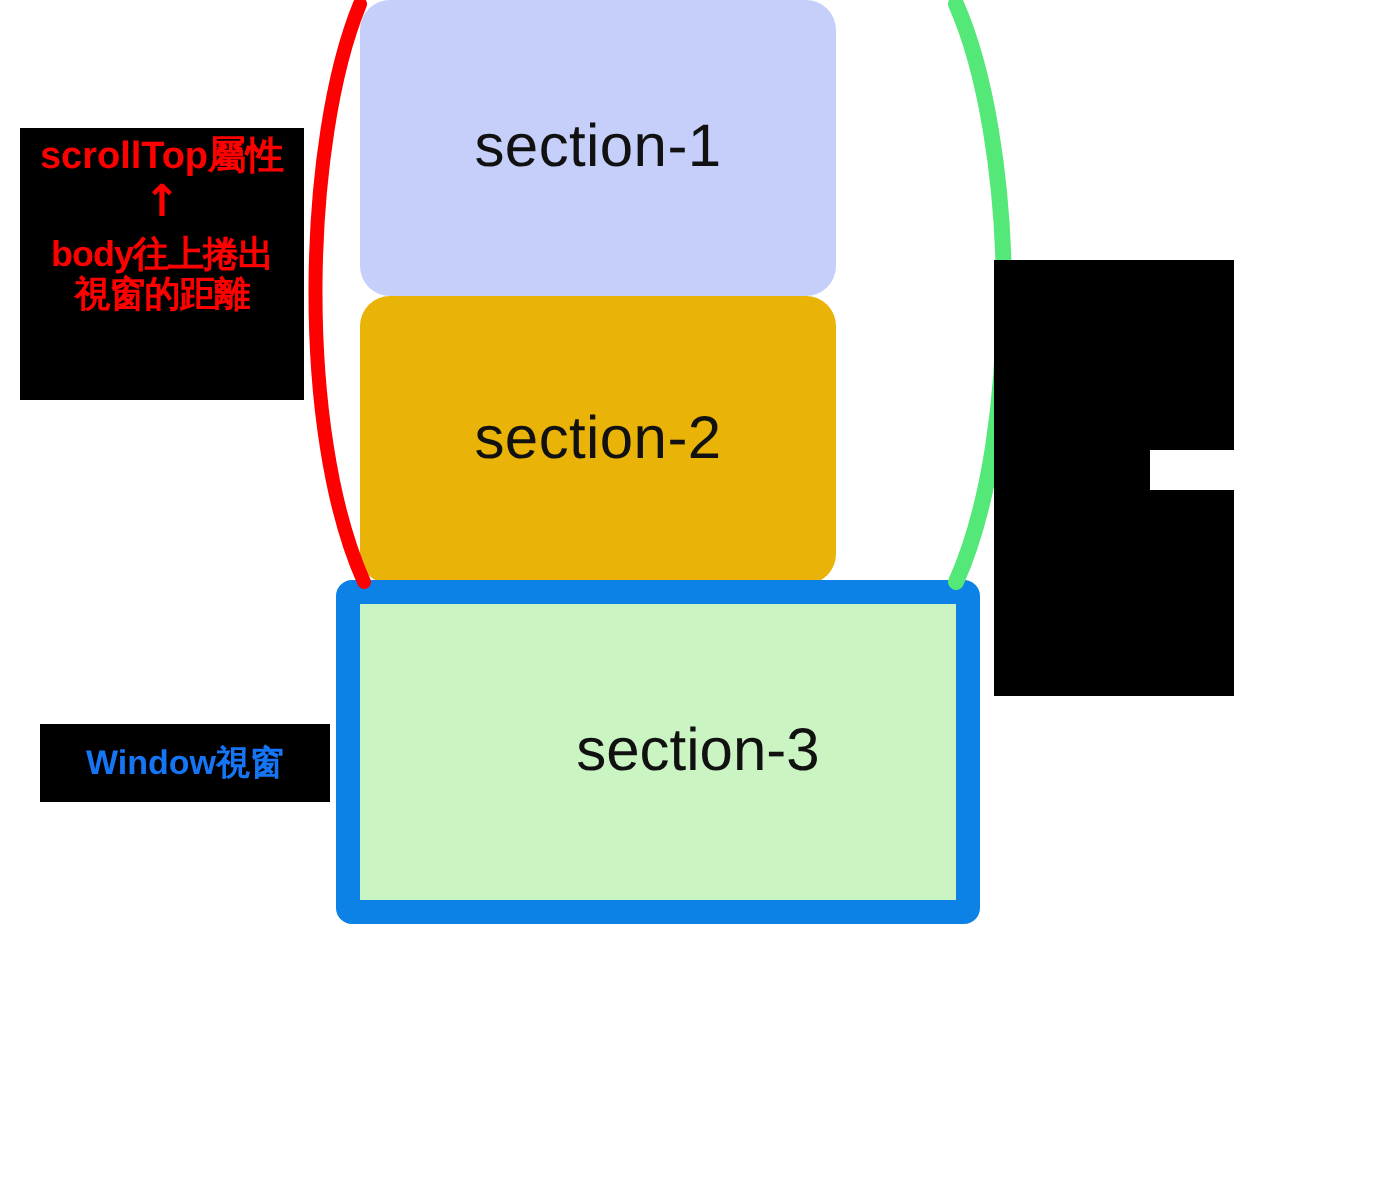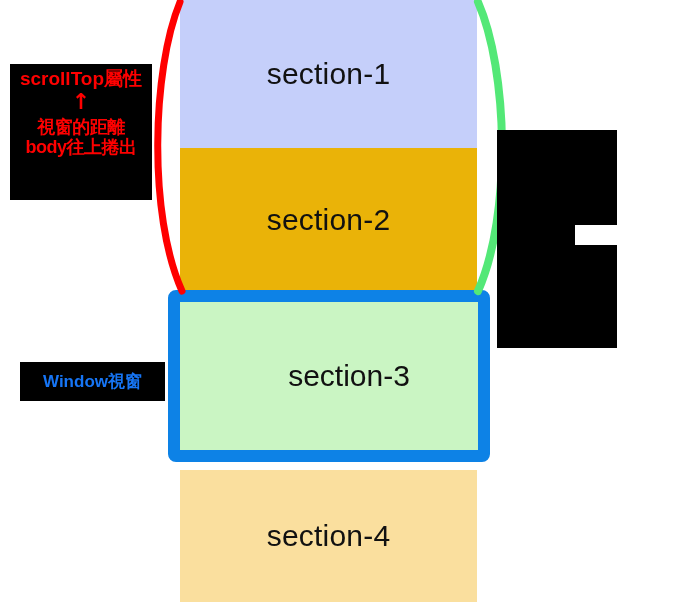--- a/index.html
+++ b/index.html
@@ -8,27 +8,28 @@
     background:#ffffff;
     font-family:"Liberation Sans","DejaVu Sans",sans-serif;
     overflow:hidden;
     position:relative;
   }
   #stage{position:absolute;left:0;top:0;width:700px;height:602px;}
 
   
   .section{
     position:absolute;
-    left:180px;width:297px;
+    left:180px;width:238px;
     display:flex;align-items:center;justify-content:center;
     color:#111111;
     font-size:30px;
     font-weight:400;
     letter-spacing:0.2px;
     box-sizing:border-box;
+    border-radius:15px;
   }
   #sec1{top:0px;height:148px;}
   #sec2{top:148px;height:144px;}
   #sec3wrap{
     position:absolute;
     left:168px;top:290px;width:322px;height:172px;
     border:12px solid #0d82e6;
     border-radius:8px;
     box-sizing:border-box;
     background:transparent;
@@ -104,40 +105,37 @@
 <div id="stage">
 
   <div class="section" id="sec1" style="background: rgb(197, 207, 250);">
     <span>section-1</span>
   </div>
 
   <div class="section" id="sec2" style="background: #eab308;">
     <span>section-2</span>
   </div>
 
-  <div class="section" id="sec4" style="background: rgb(250, 223, 158);">
-    <span>section-4</span>
-  </div>
 
   <div id="sec3wrap" style="border-color: rgb(13, 130, 230);">
     <div id="sec3" style="background: rgb(202, 245, 195);">
       <span>section-3</span>
     </div>
   </div>
 
   <svg id="braces" viewBox="0 0 700 602">
     <path d="M 180 2 C 152 70, 148 215, 182 291" fill="none" stroke="#ff0000" stroke-width="7" stroke-linecap="round"></path>
     <path d="M 478 2 C 508 70, 512 215, 478 291" fill="none" stroke="#53e877" stroke-width="8" stroke-linecap="round"></path>
   </svg>
 
   <div class="callout" id="callout-scrolltop" style="color: rgb(255, 0, 0);">
     <span class="ln">scrollTop屬性</span>
     <span class="arrow-up">↑</span>
+    <span class="ln tight">body往上捲出</span>
     <span class="ln tight">視窗的距離</span>
-    <span class="ln tight">body往上捲出</span>
   </div>
 
   <div class="callout" id="callout-window" style="color: rgb(22, 117, 245);">
     <span>Window視窗</span>
   </div>
 
   <div class="callout" id="callout-scrollheight">
     <span id="scrollheight-label">Scrollheight</span>
   </div>
 

